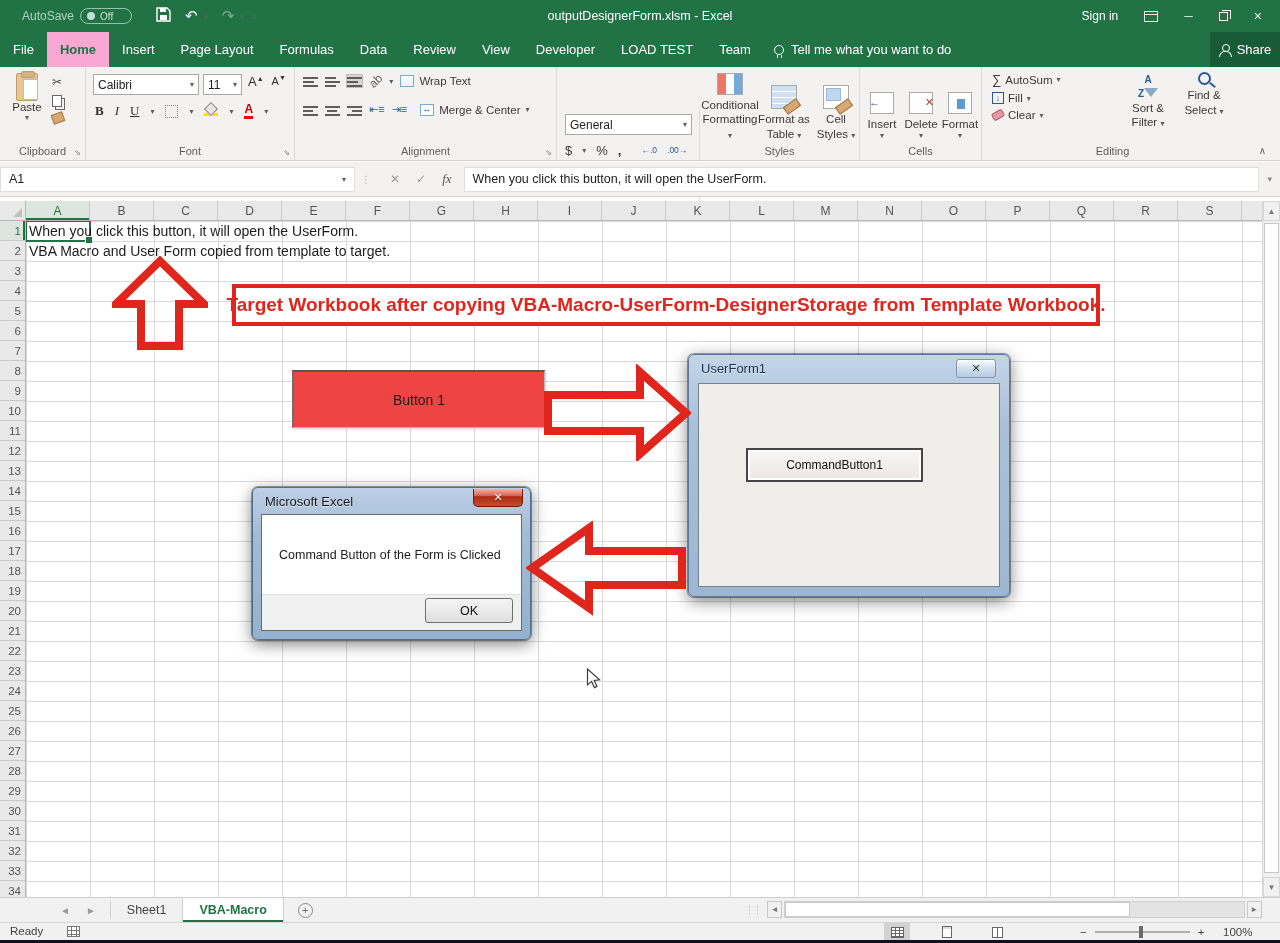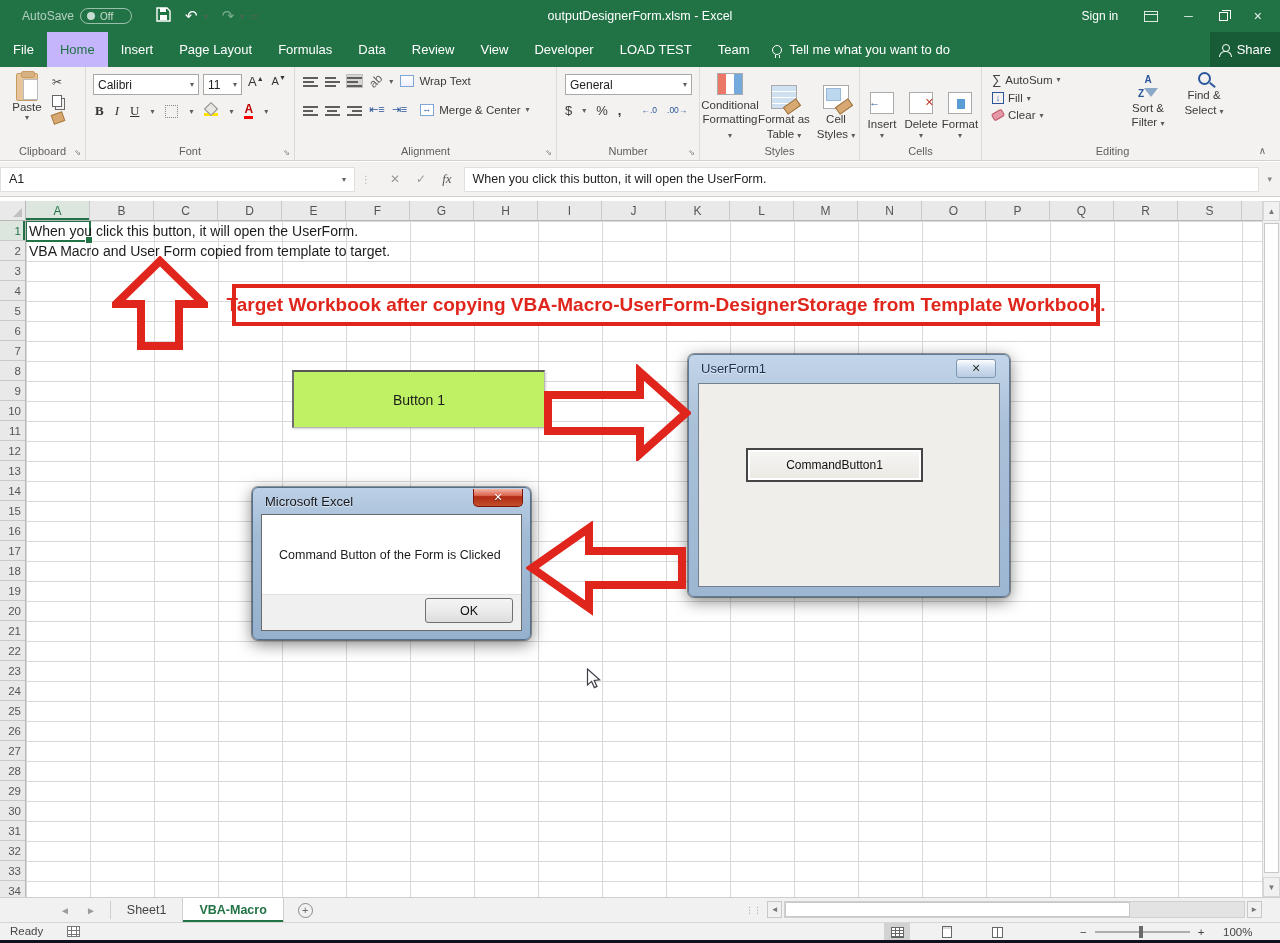--- a/index.html
+++ b/index.html
@@ -18,21 +18,21 @@
   .title-right { position:absolute; right:0; top:0; height:32px; display:flex; align-items:center; gap:26px; padding-right:18px; font-size:12px; }
   .winbtn { font-size:12px; opacity:.9; }
   .ribbon-disp-icon { width:14px; height:11px; border:1px solid rgba(255,255,255,.85); position:relative; }
   .ribbon-disp-icon:after { content:""; position:absolute; left:0; top:2px; width:100%; height:1px; background:rgba(255,255,255,.85); }
   .restore-icon { width:9px; height:9px; border:1px solid #fff; position:relative; }
   .restore-icon:before { content:""; position:absolute; left:2px; top:-3px; width:8px; height:8px; border:1px solid #fff; border-bottom:none; border-left:none; }
 
   
   .tabrow { position:absolute; left:0; top:32px; width:1280px; height:35px; background:#217346; display:flex; align-items:stretch; color:#fff; font-size:13px; }
   .rtab { display:flex; align-items:center; padding:0 13px; cursor:default; white-space:nowrap; }
-  .rtab.active { background:#c4b5fd; color:#217346; font-weight:normal; }
+  .rtab.active { background:#f9a8d4; color:#217346; font-weight:bold; }
   .tellme { display:flex; align-items:center; gap:7px; margin-left:10px; font-size:13px; }
   .bulb { width:10px; height:10px; border:1.4px solid #fff; border-radius:50%; position:relative; }
   .bulb:after { content:""; position:absolute; left:2px; bottom:-4px; width:3px; height:3px; border-left:1.4px solid #fff; border-right:1.4px solid #fff; }
   .share-btn { position:absolute; right:0; top:0; height:35px; width:70px; background:#185c37; display:flex; align-items:center; justify-content:center; gap:6px; font-size:13px; color:#fff; }
   .person-icon { width:12px; height:12px; position:relative; }
   .person-icon:before { content:""; position:absolute; left:3px; top:0; width:6px; height:6px; border:1.3px solid #fff; border-radius:50%; }
   .person-icon:after { content:""; position:absolute; left:0; top:7px; width:11px; height:5px; border:1.3px solid #fff; border-bottom:none; border-radius:6px 6px 0 0; }
 
   
   .ribbon { position:absolute; left:0; top:67px; width:1280px; height:94px; background:#f3f2f1; border-bottom:1px solid #d2d0ce; font-size:11.5px; color:#3b3a39; }
@@ -75,21 +75,21 @@
   .abar { display:inline-block; width:15px; height:12px; }
   .abar i { display:block; height:2px; background:#605e5c; margin-top:2px; }
   .sel22 { background:#d8d6d4; outline:1px solid #c0bebc; }
   .wraptxt,.mergetxt { display:flex; align-items:center; gap:5px; color:#3b3a39; white-space:nowrap; }
   .wrap-icon { width:14px; height:12px; border:1px solid #7da7d8; background:linear-gradient(#fff,#eef); position:relative; }
   .merge-icon { width:14px; height:12px; border:1px solid #7da7d8; background:#fff; position:relative; }
   .merge-icon:after { content:"↔"; position:absolute; left:1px; top:-1px; font-size:9px; color:#2b579a; }
   .orient-icon { font-size:12px; color:#605e5c; transform:rotate(-45deg); display:inline-block; }
 
   
-  .g-num { left:557px; width:143px; }
+  .g-num { left:557px; width:143px;margin-top:40px; }
   .num-combo { position:absolute; left:8px; top:7px; width:127px; }
   .numrow { position:absolute; left:8px; top:36px; display:flex; gap:10px; align-items:center; font-size:13px; color:#3b3a39; }
   .decsmall { font-size:8.5px; color:#2b579a; line-height:1.1; text-align:center; }
 
   
   .g-styles { left:700px; width:160px; }
   .g-styles .bigbtn { position:absolute; width:56px; }
   .cf-icon { width:26px; height:24px; background:
       linear-gradient(#fff,#fff); border:1px solid #aaa; position:relative; }
   .cf-icon:before { content:""; position:absolute; inset:0;
@@ -149,21 +149,21 @@
   .selbox { position:absolute; left:-1px; top:-1px; width:66px; height:22px; border:2px solid #217346; }
   .selbox:after { content:""; position:absolute; right:-4px; bottom:-4px; width:6px; height:6px; background:#217346; border:1px solid #fff; }
 
   
   .vsb { position:absolute; left:1262px; top:201px; width:18px; height:696px; background:#f1f1f1; border-left:1px solid #d6d6d6; }
   .vsb .arr { position:absolute; left:0; width:17px; height:20px; display:flex; align-items:center; justify-content:center; color:#777; font-size:8px; background:#f1f1f1; border:1px solid #d6d6d6; }
   .vsb .thumb { position:absolute; left:1px; top:22px; width:15px; height:650px; background:#fff; border:1px solid #c8c8c8; }
 
   
   .banner { position:absolute; left:232px; top:284px; width:868px; height:42px; background:#fff; border:4px solid #e0261c; display:flex; align-items:center; justify-content:center; color:#e0261c; font-weight:bold; font-size:19px; white-space:nowrap; z-index:20; }
-  .sheet-btn { position:absolute; left:292px; top:370px; width:253px; height:58px; background:#bef264; border:1px solid #b9b7b5; border-top:2px solid #565656; border-left:2px solid #6e6e6e; box-shadow:1px 1px 2px rgba(0,0,0,.18); display:flex; align-items:center; justify-content:center; font-size:14px; color:#1c1c1c; z-index:20; }
+  .sheet-btn { position:absolute; left:292px; top:370px; width:253px; height:58px; background:#ef4444; border:1px solid #b9b7b5; border-top:2px solid #565656; border-left:2px solid #6e6e6e; box-shadow:1px 1px 2px rgba(0,0,0,.18); display:flex; align-items:center; justify-content:center; font-size:14px; color:#1c1c1c; z-index:20; }
   .redarrow { position:absolute; z-index:45; }
 
   
   .w7 { position:absolute; border-radius:6px; box-shadow:0 4px 16px rgba(0,0,0,.5), 0 0 0 1px rgba(0,0,0,.35); z-index:30; }
   .w7-userform { left:688px; top:354px; width:322px; height:243px; background:linear-gradient(#c3d5e9,#a9c0d8 30%,#9db6d2); border:1px solid #5d7a9c; }
   .w7-title { position:absolute; left:12px; top:6px; font-size:13px; color:#1b2f50; text-shadow:0 1px 1px rgba(255,255,255,.7); }
   .uf-close { position:absolute; right:13px; top:4px; width:40px; height:19px; border:1px solid #7e96b4; border-radius:3px; background:linear-gradient(#fdfeff,#d3e0f0 45%,#b8cbe2); display:flex; align-items:center; justify-content:center; font-size:11px; font-weight:bold; color:#333; }
   .uf-client { position:absolute; left:9px; top:28px; right:9px; bottom:9px; background:#f0eeeb; border:1px solid #74818f; }
   .cmdbtn { position:absolute; left:47px; top:64px; width:177px; height:34px; background:linear-gradient(#f7f6f4,#ebe8e4); border:2px solid #454545; box-shadow:inset 0 0 0 2px #fff; display:flex; align-items:center; justify-content:center; font-size:12px; color:#111; }
 

